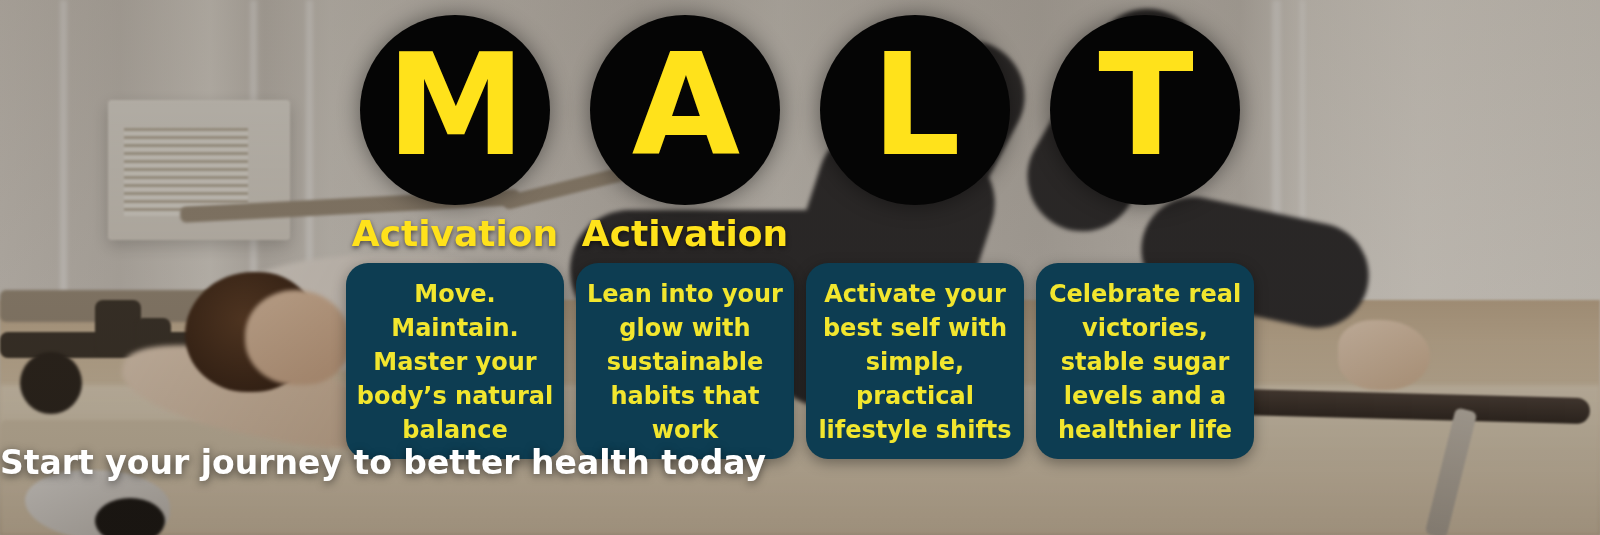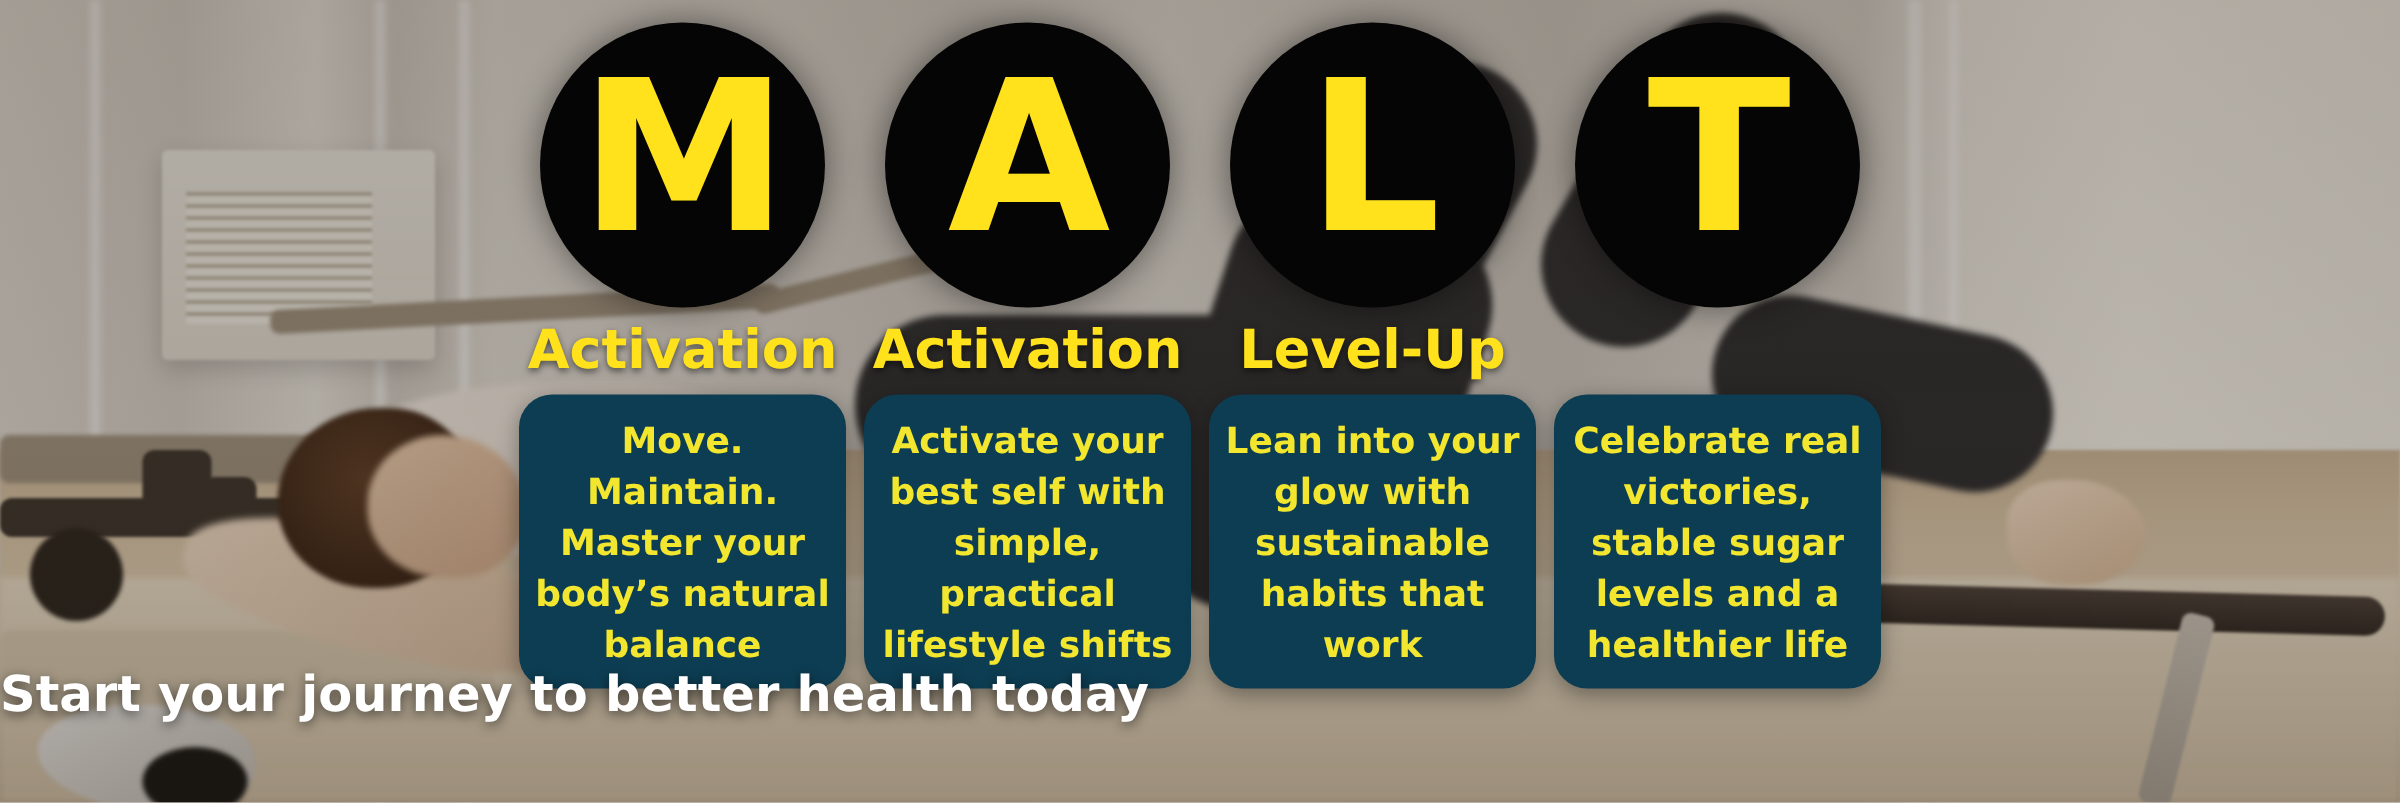--- a/index.html
+++ b/index.html
@@ -257,40 +257,39 @@
         <div class="circle">
           <span class="letter">A</span>
         </div>
         <div class="pillar-label">Activation</div>
       </div>
 
       <div class="circle-wrap">
         <div class="circle">
           <span class="letter">L</span>
         </div>
-        <div class="pillar-label">Level-Up</div>
       </div>
 
       <div class="circle-wrap">
         <div class="circle">
           <span class="letter">T</span>
         </div>
       </div>
 
     </div>
 
     <div class="cards">
       <div class="card">
         <div class="card-text">Move. Maintain. Master your body’s natural balance</div>
       </div>
       <div class="card">
+        <div class="card-text">Lean into your glow with sustainable habits that work</div>
+      </div>
+      <div class="card">
         <div class="card-text">Activate your best self with simple, practical lifestyle shifts</div>
-      </div>
-      <div class="card">
-        <div class="card-text">Lean into your glow with sustainable habits that work</div>
       </div>
       <div class="card">
         <div class="card-text">Celebrate real victories, stable sugar levels and a healthier life</div>
       </div>
     </div>
 
     <div class="tagline">Start your journey to better health today</div>
 
   </div>
 </div>

